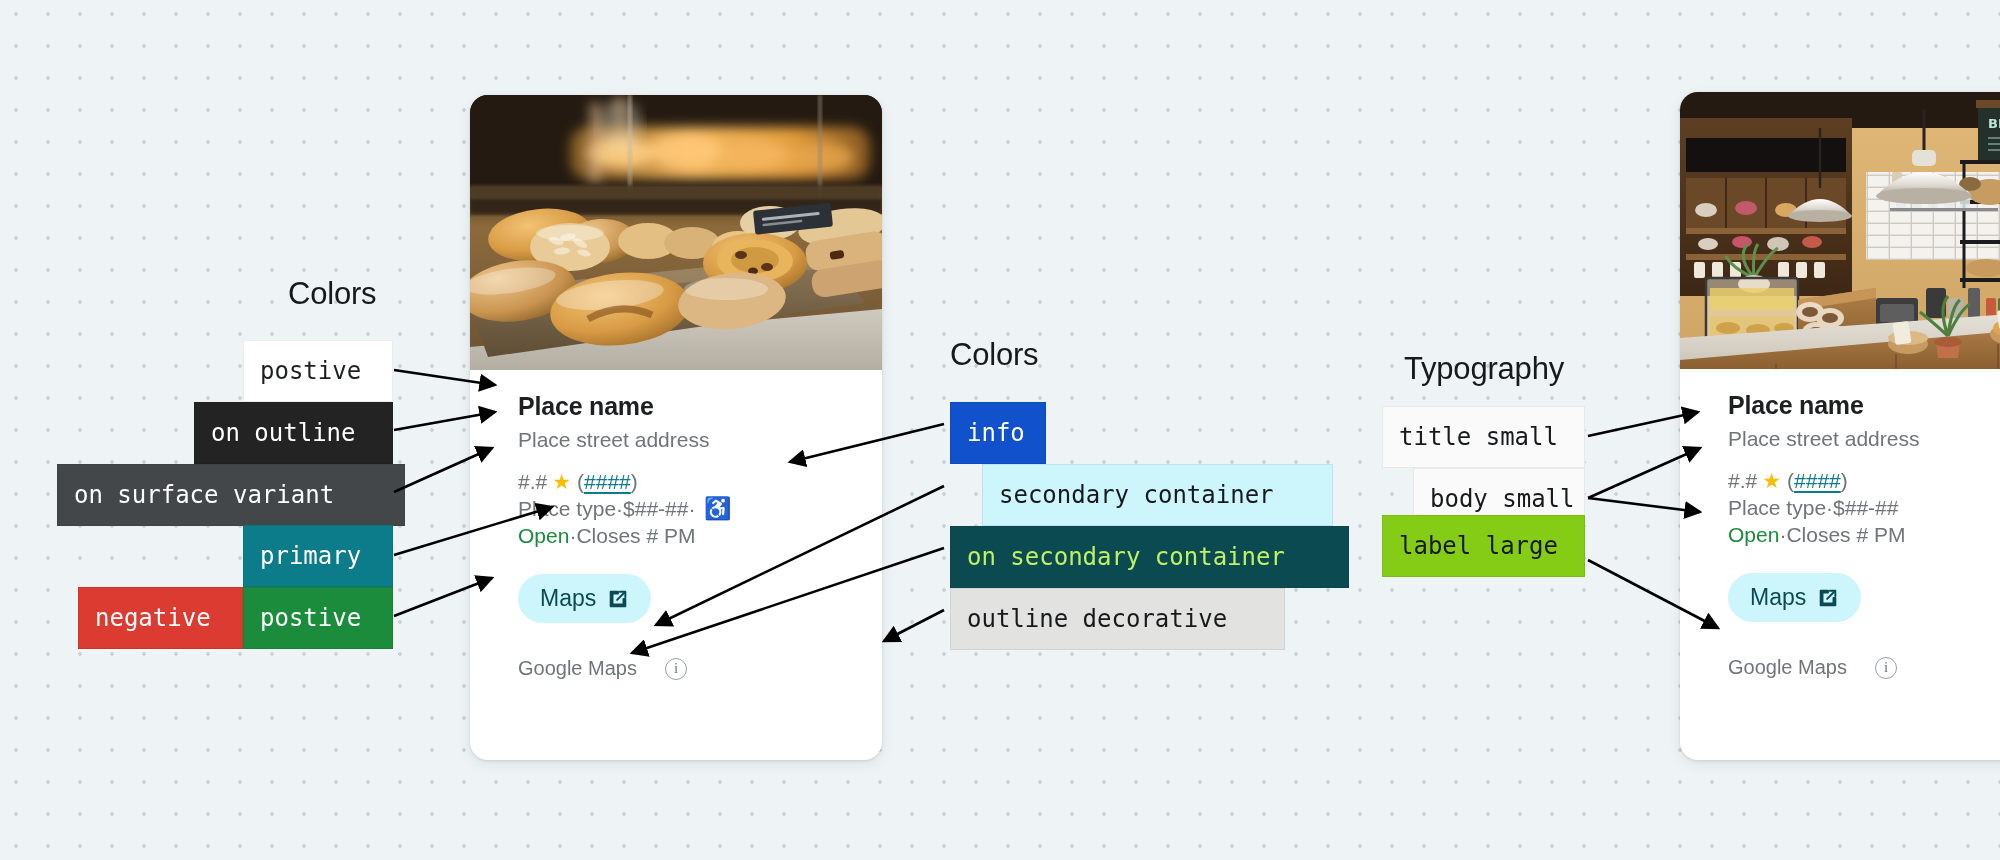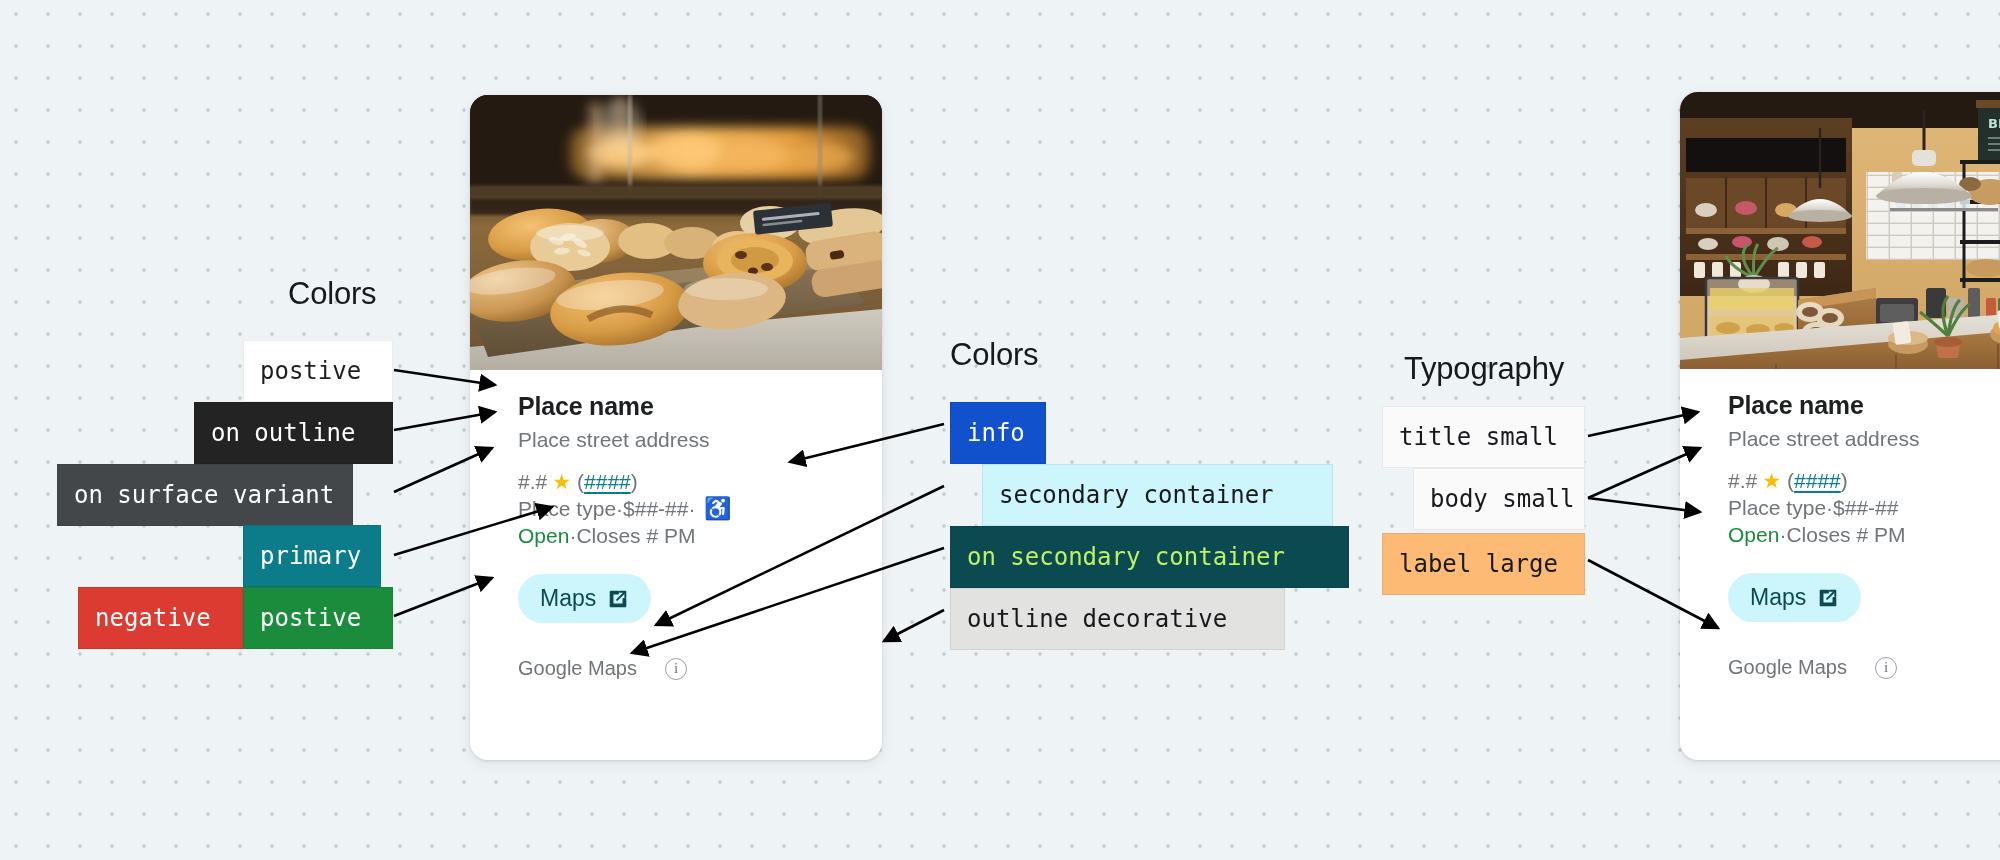--- a/index.html
+++ b/index.html
@@ -565,24 +565,24 @@
       </div>
     </div>
   </div>
 
   <div class="chip" style="left:243px; top:340px; width:150px; background:#ffffff; color:#1d1f21;">
     <span>postive</span>
   </div>
   <div class="chip" style="left:194px; top:402px; width:199px; background:#232323; color:#ffffff;">
     <span>on outline</span>
   </div>
-  <div class="chip" style="left:57px; top:464px; width:296px; background:#44474a; color:#ffffff;">
+  <div class="chip" style="left:57px; top:464px; width:348px; background:#44474a; color:#ffffff;">
     <span>on surface variant</span>
   </div>
-  <div class="chip" style="left:243px; top:525px; width:138px; background:#0c7b8a; color:#ffffff;align-items:center;">
+  <div class="chip" style="left:243px; top:525px; width:150px; background:#0c7b8a; color:#ffffff;align-items:center;">
     <span>primary</span>
   </div>
   <div class="chip" style="left:78px; top:587px; width:165px; background:#db3b30; color:#ffffff;">
     <span>negative</span>
   </div>
   <div class="chip" style="left:243px; top:587px; width:150px; background:#1a8c3c; color:#ffffff;">
     <span>postive</span>
   </div>
 
   <div class="chip" style="left:950px; top:402px; width:96px; background:#1251cc; color:#ffffff;">
@@ -597,21 +597,21 @@
   <div class="chip" style="left:950px; top:588px; width:335px; background:#e2e2e0; color:#17191c;">
     <span>outline decorative</span>
   </div>
 
   <div class="chip" style="left:1382px; top:406px; width:203px; background:#fafafa; color:#17191c;">
     <span>title small</span>
   </div>
   <div class="chip" style="left:1413px; top:468px; width:172px; background:#fafafa; color:#17191c;">
     <span>body small</span>
   </div>
-  <div class="chip" style="left:1382px; top:533px; width:203px; background:#fdba74; color:#17191c;">
+  <div class="chip" style="left:1382px; top:515px; width:203px; background:#84cc16; color:#17191c;">
     <span>label large</span>
   </div>
 
   <svg class="arrows">
     <defs>
       <marker id="ah" viewBox="0 0 10 10" refX="8.6" refY="5" markerWidth="7" markerHeight="7" orient="auto-start-reverse">
         <path d="M 0 0 L 10 5 L 0 10 z" fill="#000000"></path>
       </marker>
     </defs>
     <g stroke="#000000" stroke-width="2.6" fill="none" marker-end="url(#ah)">

